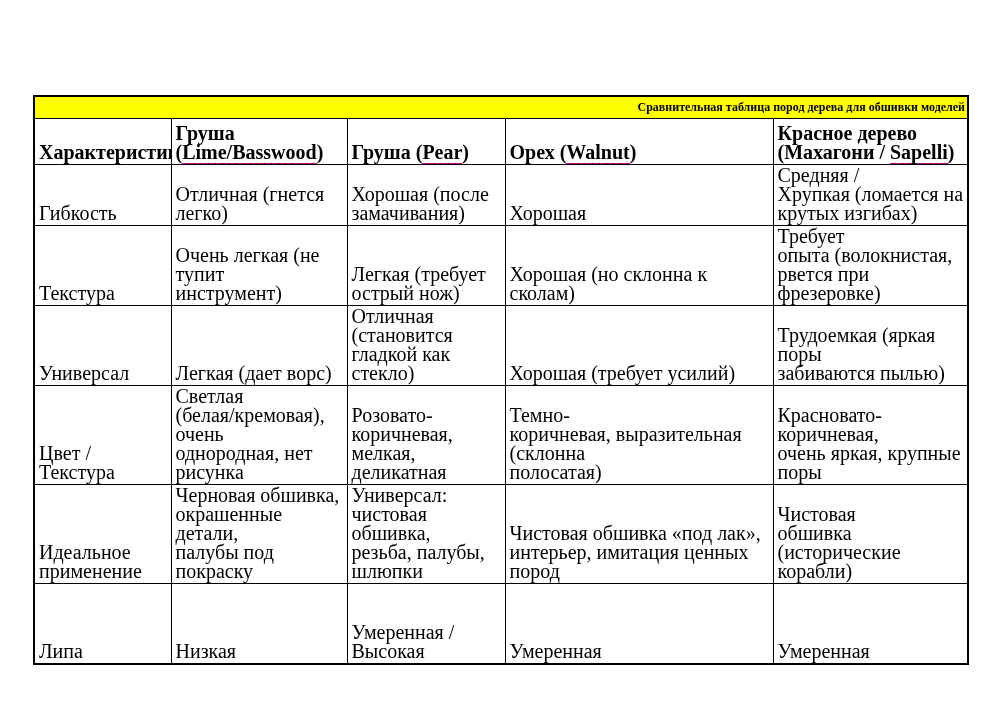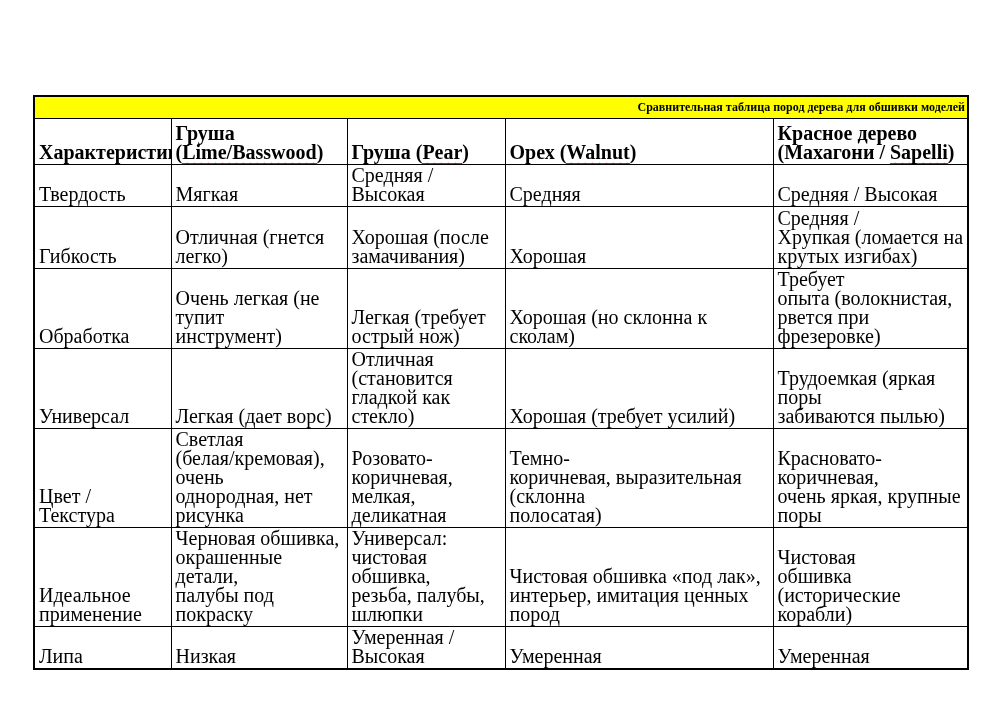--- a/index.html
+++ b/index.html
@@ -93,42 +93,35 @@
         <th>
           <span>Орех (</span><span class="u-black"><span class="u-wavy">Walnut</span></span><span>)</span>
         </th>
         <th>
           <span>Красное дерево</span><br>
           <span>(Махагони / </span><span class="u-black"><span class="u-wavy">Sapelli</span></span><span>)</span>
         </th>
       </tr>
     </thead>
     <tbody>
-  <tr>
-    <td>Твердость</td>
-    <td>Мягкая</td>
-    <td>Средняя / Высокая</td>
-    <td>Средняя</td>
-    <td>Средняя / Высокая</td>
-  </tr>
 
   <tr>
     <td>Гибкость</td>
     <td>Отличная (гнется
 легко)</td>
     <td>Хорошая (после
 замачивания)</td>
     <td>Хорошая</td>
     <td>Средняя /
 Хрупкая (ломается на
 крутых изгибах)</td>
   </tr>
 
   <tr>
-    <td>Обработка</td>
+    <td>Текстура</td>
     <td>Очень легкая (не тупит
 инструмент)</td>
     <td>Легкая (требует
 острый нож)</td>
     <td>Хорошая (но склонна к сколам)</td>
     <td>Требует
 опыта (волокнистая,
 рвется при фрезеровке)</td>
   </tr>
 

